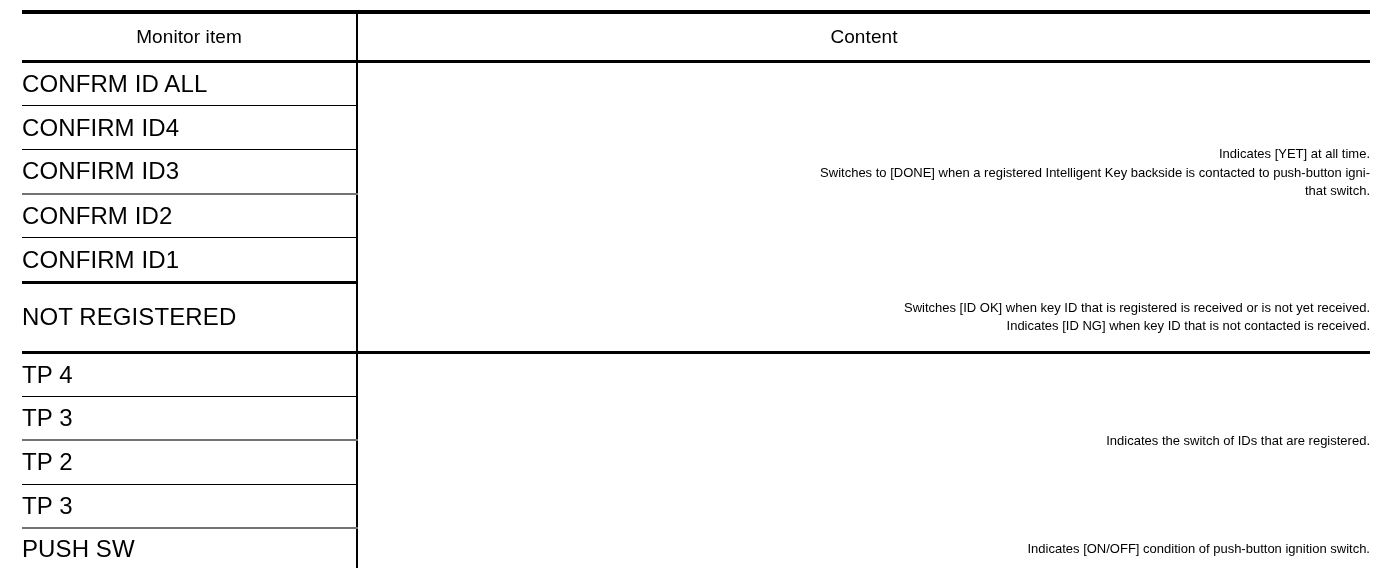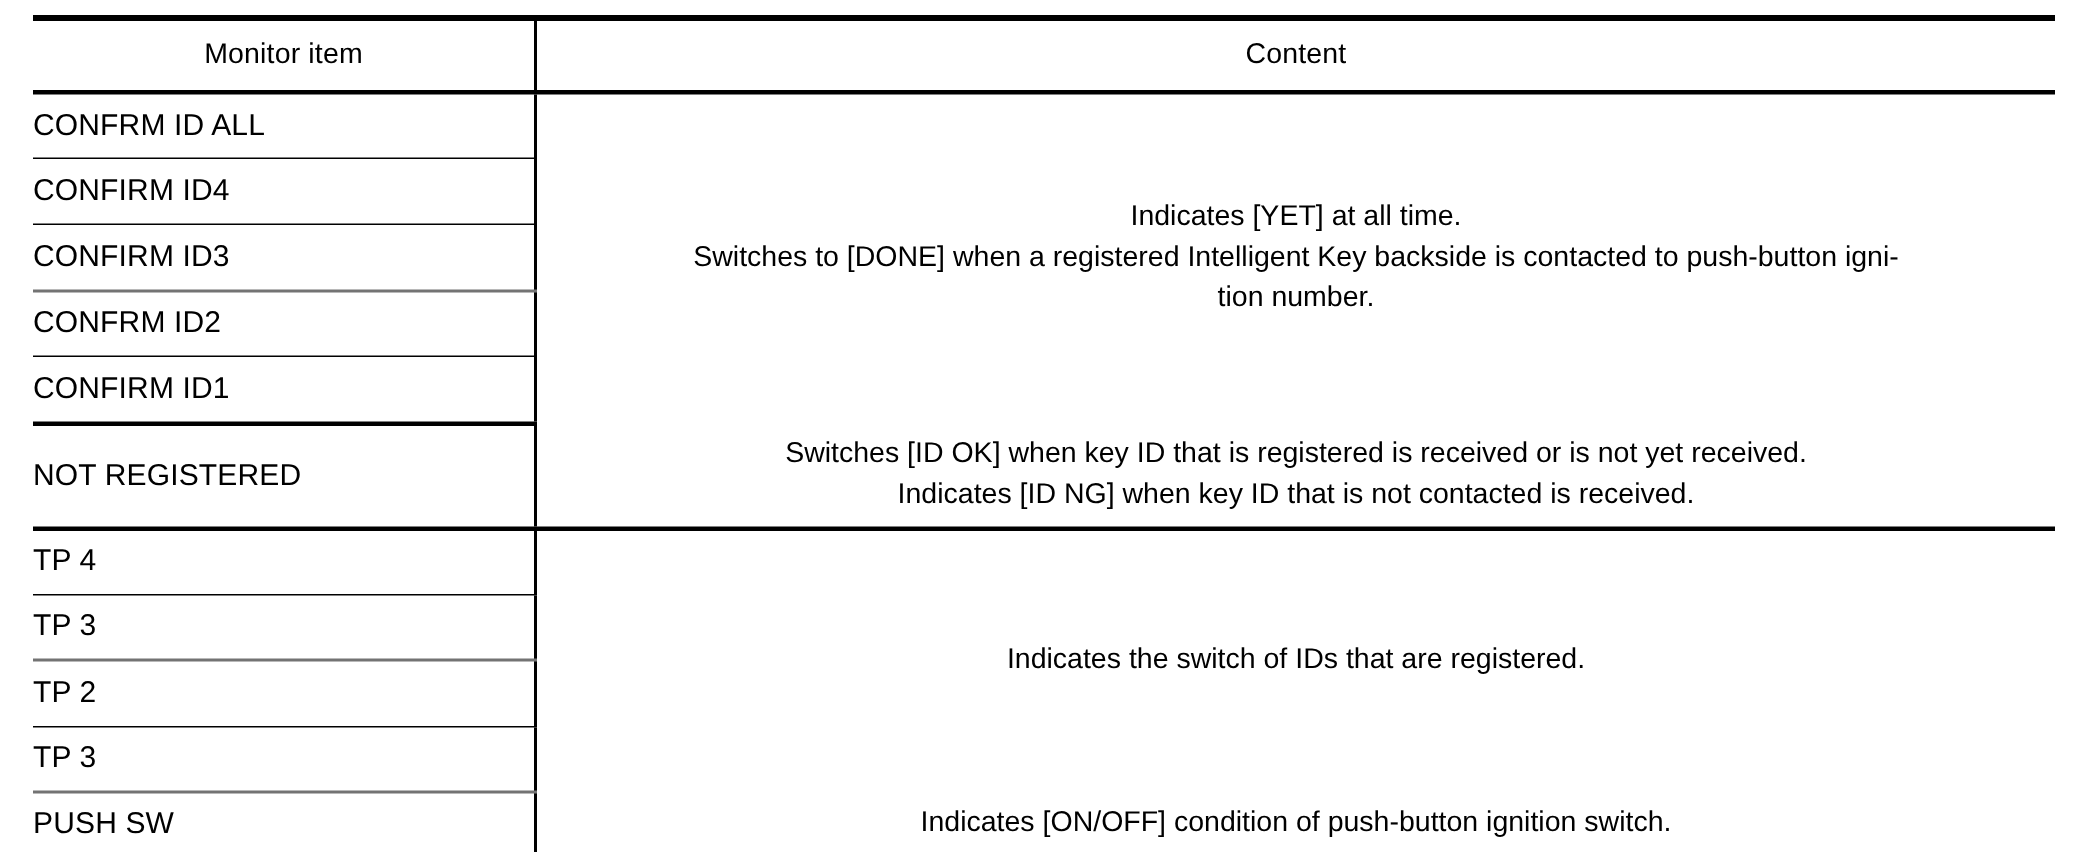--- a/index.html
+++ b/index.html
@@ -57,33 +57,33 @@
     height: 46px;
     text-align: center;
     font-weight: normal;
     font-size: 19px;
     letter-spacing: 0.1px;
   }
   .hdr th.cell-item { border-right: 2px solid #000000; }
 
   
   .item-label {
-    font-size: 20px;
+    font-size: 24px;
     padding-left: 18px;
     text-align: left;
     white-space: nowrap;
     letter-spacing: 0.1px;
   }
 
   
   .content-cell {
-    font-size: 19px;
+    font-size: 13px;
     padding-left: 16px;
     padding-right: 10px;
-    text-align: center;
+    text-align: right;
     line-height: 1.42;
   }
   .content-cell .line { display: block; white-space: nowrap; }
 
   
   .rule-thin    { border-bottom: 1px solid #000000; }
   .rule-medium  { border-bottom: 2px solid #737373; }
   .rule-group   { border-bottom: 3px solid #000000; }
   .rule-bottom  { border-bottom: 4px solid #000000; }
 
@@ -110,21 +110,21 @@
       </tr>
     </thead>
 
     <tbody>
 
       <tr class="row-h">
         <td class="cell-item item-label rule-thin">CONFRM ID ALL</td>
         <td class="content-cell" rowspan="5">
           <span class="line">Indicates [YET] at all time.</span>
           <span class="line">Switches to [DONE] when a registered Intelligent Key backside is contacted to push-button igni-</span>
-          <span class="line">tion number.</span>
+          <span class="line">that switch.</span>
         </td>
       </tr>
 
       <tr class="row-h">
         <td class="cell-item item-label rule-thin">CONFIRM ID4</td>
       </tr>
 
       <tr class="row-h">
         <td class="cell-item item-label rule-medium">CONFIRM ID3</td>
       </tr>

